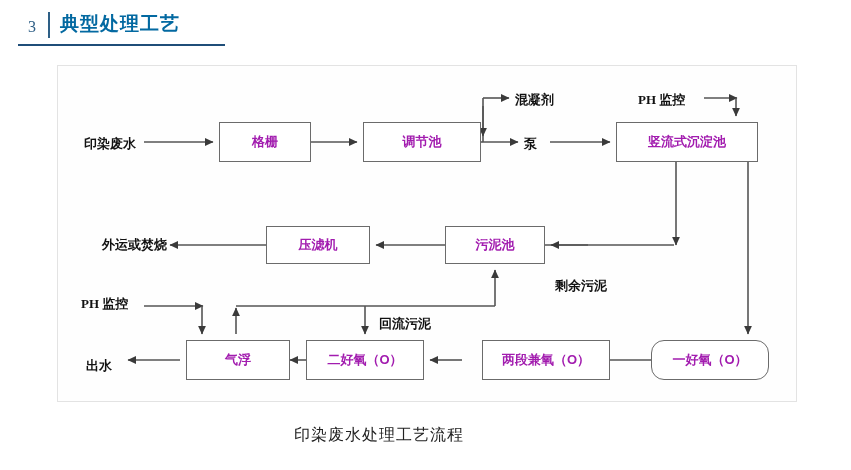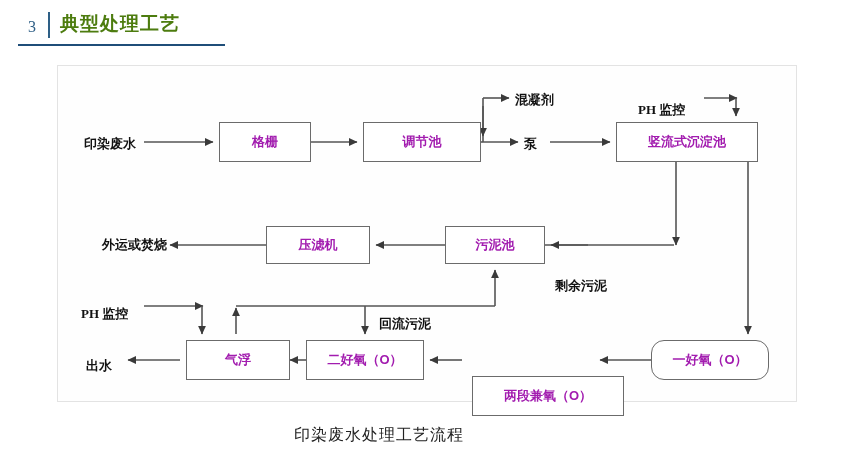--- a/index.html
+++ b/index.html
@@ -20,21 +20,21 @@
   #header .hdr-num{
     width:28px;text-align:center;
     font-size:16px;color:#2e5f86;
     font-family:"Liberation Serif","DejaVu Serif",serif;
     padding-bottom:2px;
   }
   #header .hdr-sep{
     width:2px;background:#2e5f86;height:26px;margin:0 10px 0 2px;
   }
   #header .hdr-title{
-    font-size:19px;font-weight:bold;color:#4d7c0f;
+    font-size:19px;font-weight:bold;color:#0369a1;
     letter-spacing:1px;white-space:nowrap;padding-bottom:1px;
   }
   #header .hdr-rule{
     position:absolute;left:0;top:36px;width:207px;height:2px;background:#1f4e79;
   }
   
   #panel{
     position:absolute;left:57px;top:65px;width:738px;height:335px;
     border:1px solid #e3e3e3;background:#fefefe;
   }
@@ -46,21 +46,21 @@
     display:flex;align-items:center;justify-content:center;
     font-size:13px;color:#a21caf;white-space:nowrap;
     font-family:"Liberation Sans","DejaVu Sans",sans-serif;
     font-weight:bold;
   }
   .freetext{
     position:absolute;font-size:13px;color:#111;white-space:nowrap;
     font-family:"Liberation Sans","DejaVu Sans",sans-serif;font-weight:bold;
   }
   .freetext.mono{
-    font-family:"Liberation Serif","DejaVu Serif",serif;font-weight:bold;margin-top:10px;
+    font-family:"Liberation Serif","DejaVu Serif",serif;font-weight:bold;
   }
   
   #caption{
     position:absolute;left:0;top:425px;width:758px;text-align:center;
     font-size:16px;color:#222;letter-spacing:1px;
     font-family:"Liberation Sans","DejaVu Sans",sans-serif;
   }
 </style>
 </head>
 <body>
@@ -133,21 +133,21 @@
       </g>
     </svg>
 
     <div class="nodebox" style="left:161px;top:56px;width:92px;height:40px;">格栅</div>
     <div class="nodebox" style="left:305px;top:56px;width:118px;height:40px;text-align:center;">调节池</div>
     <div class="nodebox" style="left:558px;top:56px;width:142px;height:40px;">竖流式沉淀池</div>
     <div class="nodebox" style="left:208px;top:160px;width:104px;height:38px;">压滤机</div>
     <div class="nodebox" style="left:387px;top:160px;width:100px;height:38px;">污泥池</div>
     <div class="nodebox" style="left:128px;top:274px;width:104px;height:40px;">气浮</div>
     <div class="nodebox" style="left:248px;top:274px;width:118px;height:40px;">二好氧（O）</div>
-    <div class="nodebox" style="left:414px;top:274px;width:152px;height:40px;margin-top:36px;">两段兼氧（O）</div>
+    <div class="nodebox" style="left:424px;top:274px;width:128px;height:40px;">两段兼氧（O）</div>
     <div class="nodebox" style="left:593px;top:274px;width:118px;height:40px;border-radius:13px;">一好氧（O）</div>
 
     <div class="freetext" style="left:26px;top:69px;">印染废水</div>
     <div class="freetext" style="left:457px;top:25px;">混凝剂</div>
     <div class="freetext" style="left:466px;top:69px;">泵</div>
     <div class="freetext mono" style="left:580px;top:25px;">PH 监控</div>
     <div class="freetext" style="left:44px;top:170px;text-align:center;">外运或焚烧</div>
     <div class="freetext" style="left:497px;top:211px;">剩余污泥</div>
     <div class="freetext mono" style="left:23px;top:229px;">PH 监控</div>
     <div class="freetext" style="left:321px;top:249px;">回流污泥</div>

